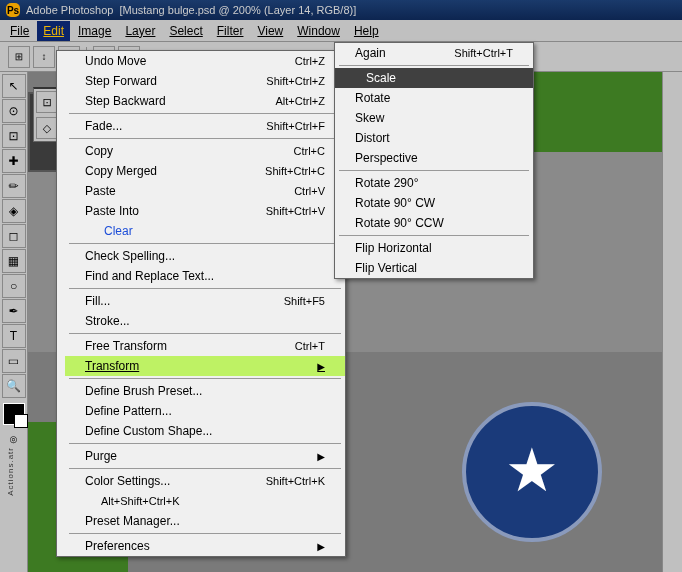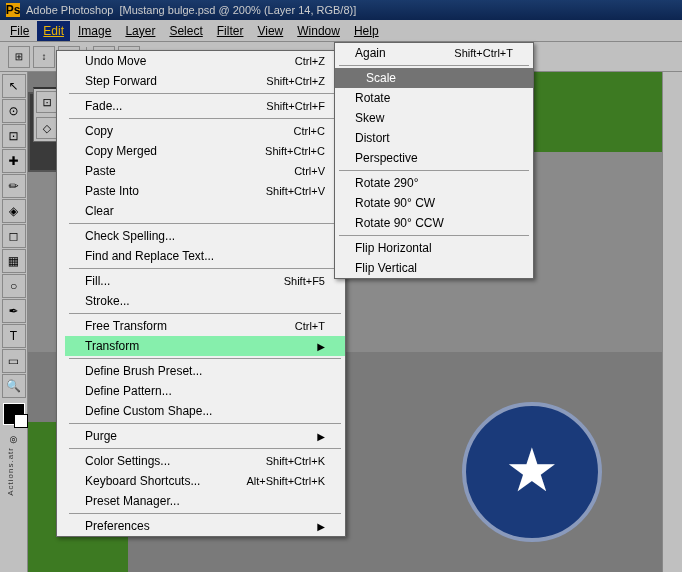--- a/index.html
+++ b/index.html
@@ -20,23 +20,23 @@
       height: 20px;
       display: flex;
       align-items: center;
       padding: 0 6px;
       font-size: 11px;
       gap: 6px;
     }
     .title-bar-icon {
       width: 14px; height: 14px;
       background: #e8a000;
-      border-radius: 0;
+      border-radius: 5px;
       display: flex; align-items: center; justify-content: center;
-      font-size: 12px; font-weight: bold; color: #000;
+      font-size: 10px; font-weight: bold; color: #000;
       flex-shrink: 0;
     }
 
     
     .menu-bar {
       background: #c0c0c0;
       height: 22px;
       display: flex;
       align-items: center;
       padding: 0 4px;
@@ -124,27 +124,28 @@
       justify-content: space-between;
       align-items: center;
       padding: 3px 20px 3px 20px;
       cursor: pointer;
       white-space: nowrap;
       color: #000;
       font-size: 12px;
       height: 20px;
     }
     .menu-dropdown .item:hover, .menu-dropdown .item.highlighted {
-      background: #737373;
+      background: #404040;
       color: white;
       padding-left: 31px;
     }
     .menu-dropdown .item.disabled {
-      color: #000000;
+      color: #1d4ed8;
       cursor: default;
+      margin-left: 19px;
     }
     .menu-dropdown .separator {
       height: 1px;
       background: #999;
       margin: 2px 4px;
     }
     .item-shortcut {
       margin-left: 16px;
       font-size: 11px;
       color: inherit;
@@ -156,22 +157,23 @@
 
     
     .edit-dropdown {
       top: 50px;
       left: 56px;
       padding-left: 8px;
     }
 
     
     .transform-row {
-      background: #86efac;
+      background: #bef264;
       color: white;
+      text-decoration: underline;
     }
 
     
     .floating-toolbox {
       position: absolute;
       top: 10px;
       left: 30px;
       background: #c0c0c0;
       border: 1px solid #666;
       border-top: 2px solid #333;
@@ -285,20 +287,24 @@
 <div class="menu-dropdown edit-dropdown" style="width:290px;">
 
   <div class="item">
     <span>Undo Move</span>
     <span class="item-shortcut">Ctrl+Z</span>
   </div>
   <div class="item">
     <span>Step Forward</span>
     <span class="item-shortcut">Shift+Ctrl+Z</span>
   </div>
+  <div class="item">
+    <span>Step Backward</span>
+    <span class="item-shortcut">Alt+Ctrl+Z</span>
+  </div>
   <div class="separator"></div>
 
   <div class="item">
     <span>Fade...</span>
     <span class="item-shortcut">Shift+Ctrl+F</span>
   </div>
   <div class="separator"></div>
 
   <div class="item">
     <span>Copy</span>
@@ -363,21 +369,20 @@
     <span>Purge</span>
     <span class="item-arrow">▶</span>
   </div>
   <div class="separator"></div>
 
   <div class="item">
     <span>Color Settings...</span>
     <span class="item-shortcut">Shift+Ctrl+K</span>
   </div>
   <div class="item">
-    <span>Keyboard Shortcuts...</span>
     <span class="item-shortcut">Alt+Shift+Ctrl+K</span>
   </div>
   <div class="item">
     <span>Preset Manager...</span>
   </div>
   <div class="separator"></div>
 
   <div class="item">
     <span>Preferences</span>
     <span class="item-arrow">▶</span>

